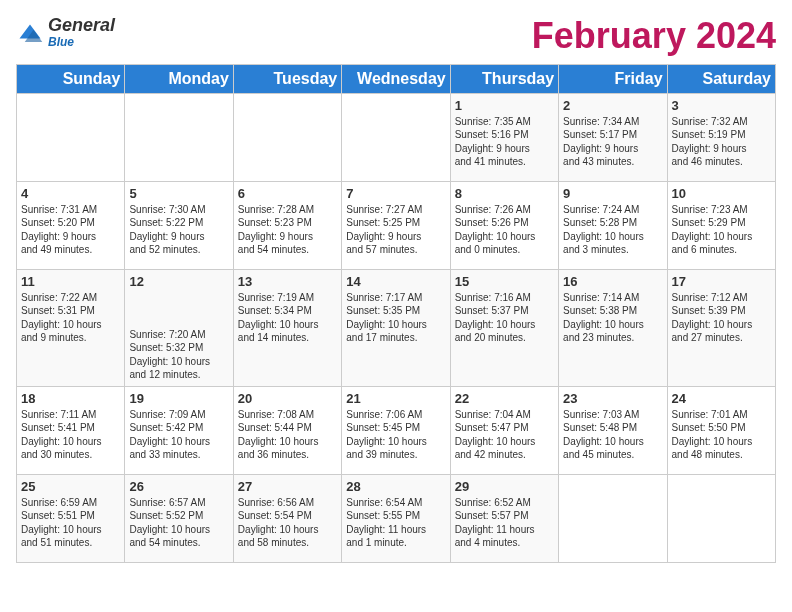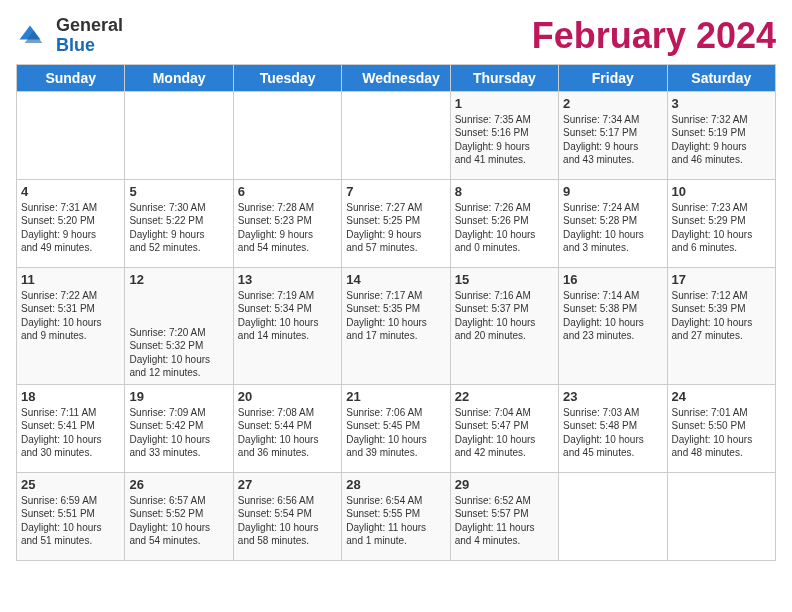--- a/index.html
+++ b/index.html
@@ -11,35 +11,36 @@
       padding: 16px;
     }
     .header {
       display: flex;
       align-items: flex-start;
       justify-content: space-between;
       margin-bottom: 8px;
     }
     .logo {
       display: flex;
-      align-items: center;
-      gap: 12px;
+      align-items: flex-end;
+      gap: 4px;
+      font-style: italic;
     }
     .logo-text {
       display: flex;
       flex-direction: column;
       line-height: 1.1;
     }
     .logo-general {
       font-size: 18px;
       font-weight: bold;
       color: #333;
     }
     .logo-blue {
-      font-size: 18px;
+      font-size: 12px;
       font-weight: bold;
       color: #1a6bb5;
     }
     .logo-icon {
       width: 28px;
       height: 28px;
     }
     .title-block {
       text-align: right;
     }
@@ -54,24 +55,24 @@
       color: #555;
     }
     table {
       width: 100%;
       border-collapse: collapse;
       table-layout: fixed;
     }
     thead tr th {
       background-color: #2a7fd4;
       color: #fff;
-      font-size: 14px;
-      font-weight: bold;
-      padding: 5px 20px;
-      text-align: center;
+      font-size: 16px;
+      font-weight: bold;
+      padding: 5px 4px;
+      text-align: right;
       border: 1px solid #ccc;
     }
     tbody tr td {
       vertical-align: top;
       border: 1px solid #ccc;
       padding: 4px;
       height: 88px;
       font-size: 10px;
       color: #333;
       background: #fff;

